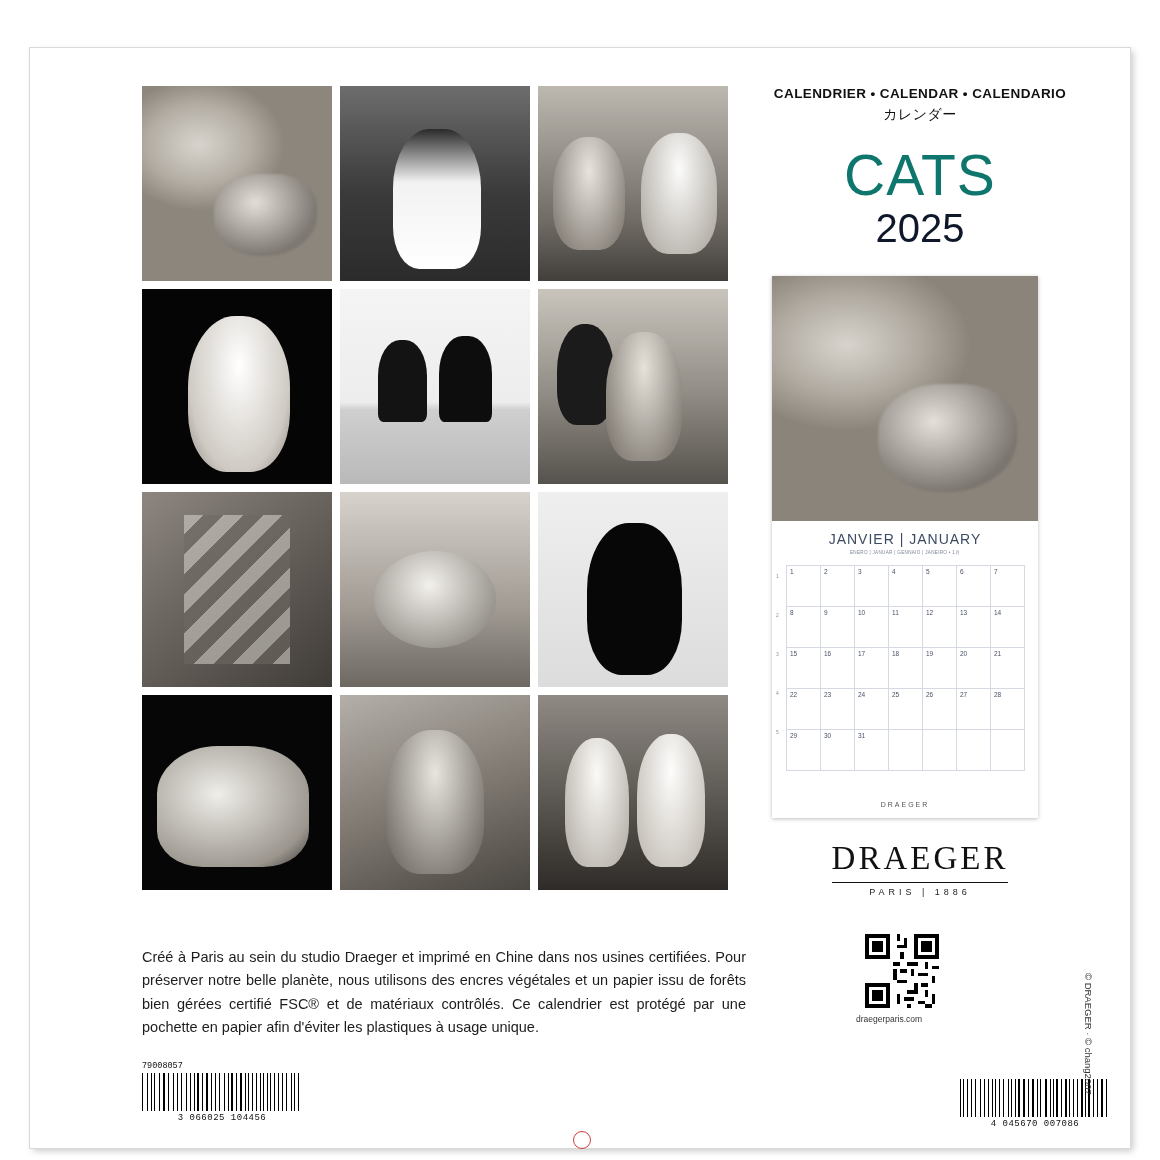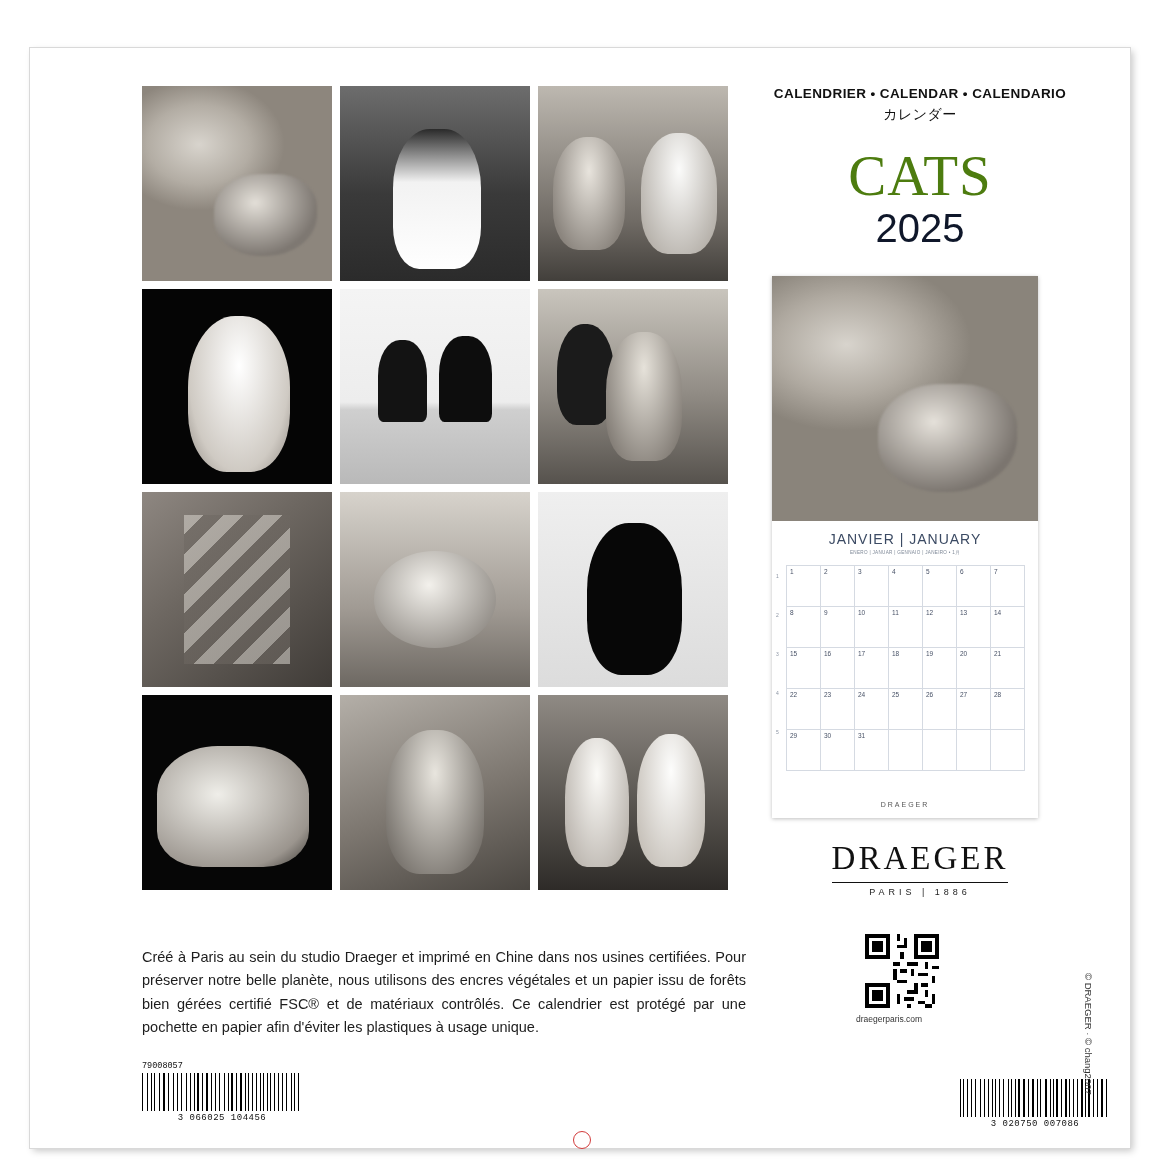--- a/index.html
+++ b/index.html
@@ -57,21 +57,21 @@
   .p12:after{content:"";position:absolute;left:14%;top:22%;width:34%;height:66%;border-radius:46% 46% 34% 34%;
       background:radial-gradient(ellipse at 50% 28%, #fbfaf7, #b6b0a9 90%);}
   .p12:before{content:"";position:absolute;right:12%;top:20%;width:36%;height:68%;border-radius:46% 46% 34% 34%;
       background:radial-gradient(ellipse at 50% 28%, #fdfdfc, #c2bcb4 90%);z-index:1;}
 
   
   .right{position:absolute;left:740px;top:36px;width:300px;}
   .langs{font-size:13.5px;letter-spacing:.4px;color:#111;line-height:1.5;text-align:center;}
   .langs .l1{font-weight:bold;}
   .langs .l3{font-size:14px;}
-  .title{text-align:center;font-size:57px;letter-spacing:1px;color:#4d7c0f;margin-top:22px;line-height:1;font-family:Liberation Serif, serif;}
+  .title{text-align:center;font-size:57px;letter-spacing:1px;color:#0f766e;margin-top:22px;line-height:1;}
   .year{text-align:center;font-size:40px;color:#0f172a;margin-top:4px;line-height:1;}
 
   .cover{position:absolute;left:742px;top:228px;width:266px;height:542px;background:#fff;
          box-shadow:0 1px 4px rgba(0,0,0,.25);}
   .cover-photo{position:absolute;left:0;top:0;width:266px;height:245px;
          background:
           radial-gradient(ellipse 60% 45% at 28% 28%, #d8d4cd 0%, #b0aaa1 45%, #8a847b 78%),
           linear-gradient(180deg,#d2cdc5 0%,#8d8780 62%,#6a6560 100%);}
   .cover-photo:after{content:"";position:absolute;left:40%;top:44%;width:52%;height:44%;border-radius:45% 40% 50% 45%;
           background:radial-gradient(ellipse at 40% 35%, #e5e1da, #7b756f 72%);filter:blur(1px);}
@@ -505,19 +505,19 @@
           <i style="width: 1px; background: transparent;"></i>
           <i style="width: 2px; background: rgb(0, 0, 0);"></i>
           <i style="width: 2px; background: transparent;"></i>
           <i style="width: 2px; background: rgb(0, 0, 0);"></i>
           <i style="width: 3px; background: transparent;"></i>
           <i style="width: 3px; background: rgb(0, 0, 0);"></i>
           <i style="width: 1px; background: transparent;"></i>
           <i style="width: 2px; background: rgb(0, 0, 0);"></i>
           <i style="width: 3px; background: transparent;"></i>
         </div>
-      <div class="num">3  020750 007086</div>
+      <div class="num">4  045670 007086</div>
     </div>
   </div>
 
   <div class="rotcopy">© DRAEGER · © chang2007</div>
   <div class="circle"></div>
 </div>
 
 </body></html>

